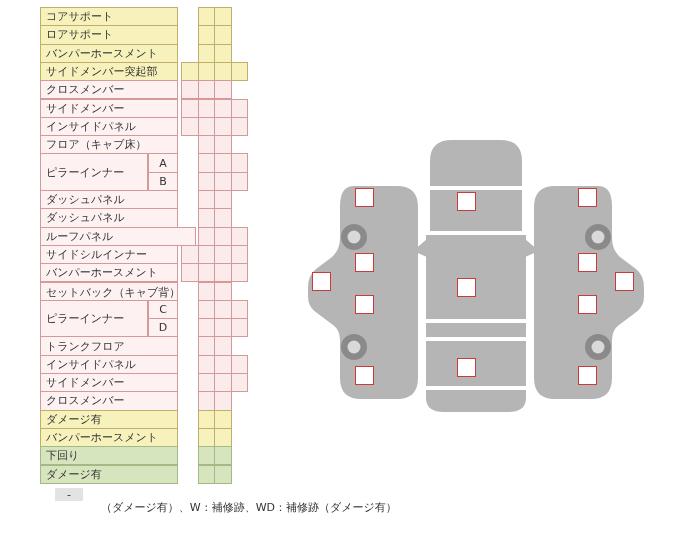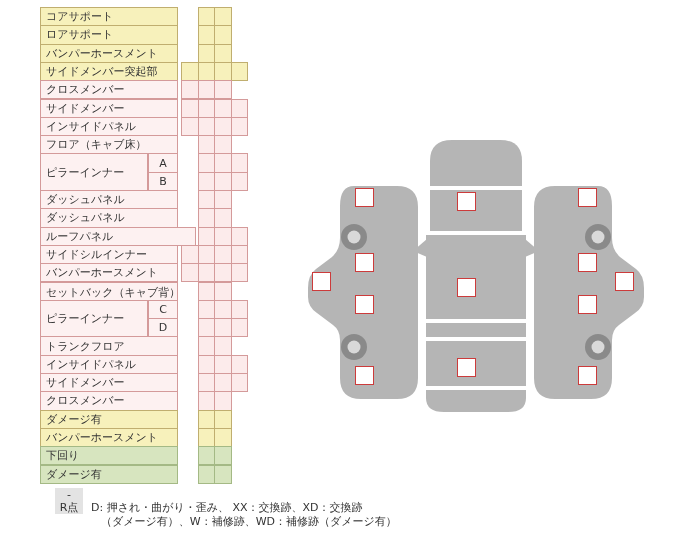--- a/index.html
+++ b/index.html
@@ -174,22 +174,18 @@
       <div class="vcheck" style="left: 578px; top: 253px; width: 19px; height: 19px;"></div>
       <div class="vcheck" style="left: 578px; top: 295px; width: 19px; height: 19px;"></div>
       <div class="vcheck" style="left: 578px; top: 366px; width: 19px; height: 19px;"></div>
       <div class="vcheck" style="left: 615px; top: 272px; width: 19px; height: 19px;"></div>
     </div>
 
   <div id="legend">
     <div class="legend-row">
       <span class="legend-key">-</span>
     </div>
-    <div class="legend-row">
-      <span class="legend-key">R点</span>
-      <span class="legend-text">D: 押され・曲がり・歪み、 XX：交換跡、XD：交換跡</span>
-    </div>
     <div class="legend-row legend-cont">
       <span class="legend-text">（ダメージ有）、W：補修跡、WD：補修跡（ダメージ有）</span>
     </div>
   </div>
 
 </div>
 
 </body></html>

